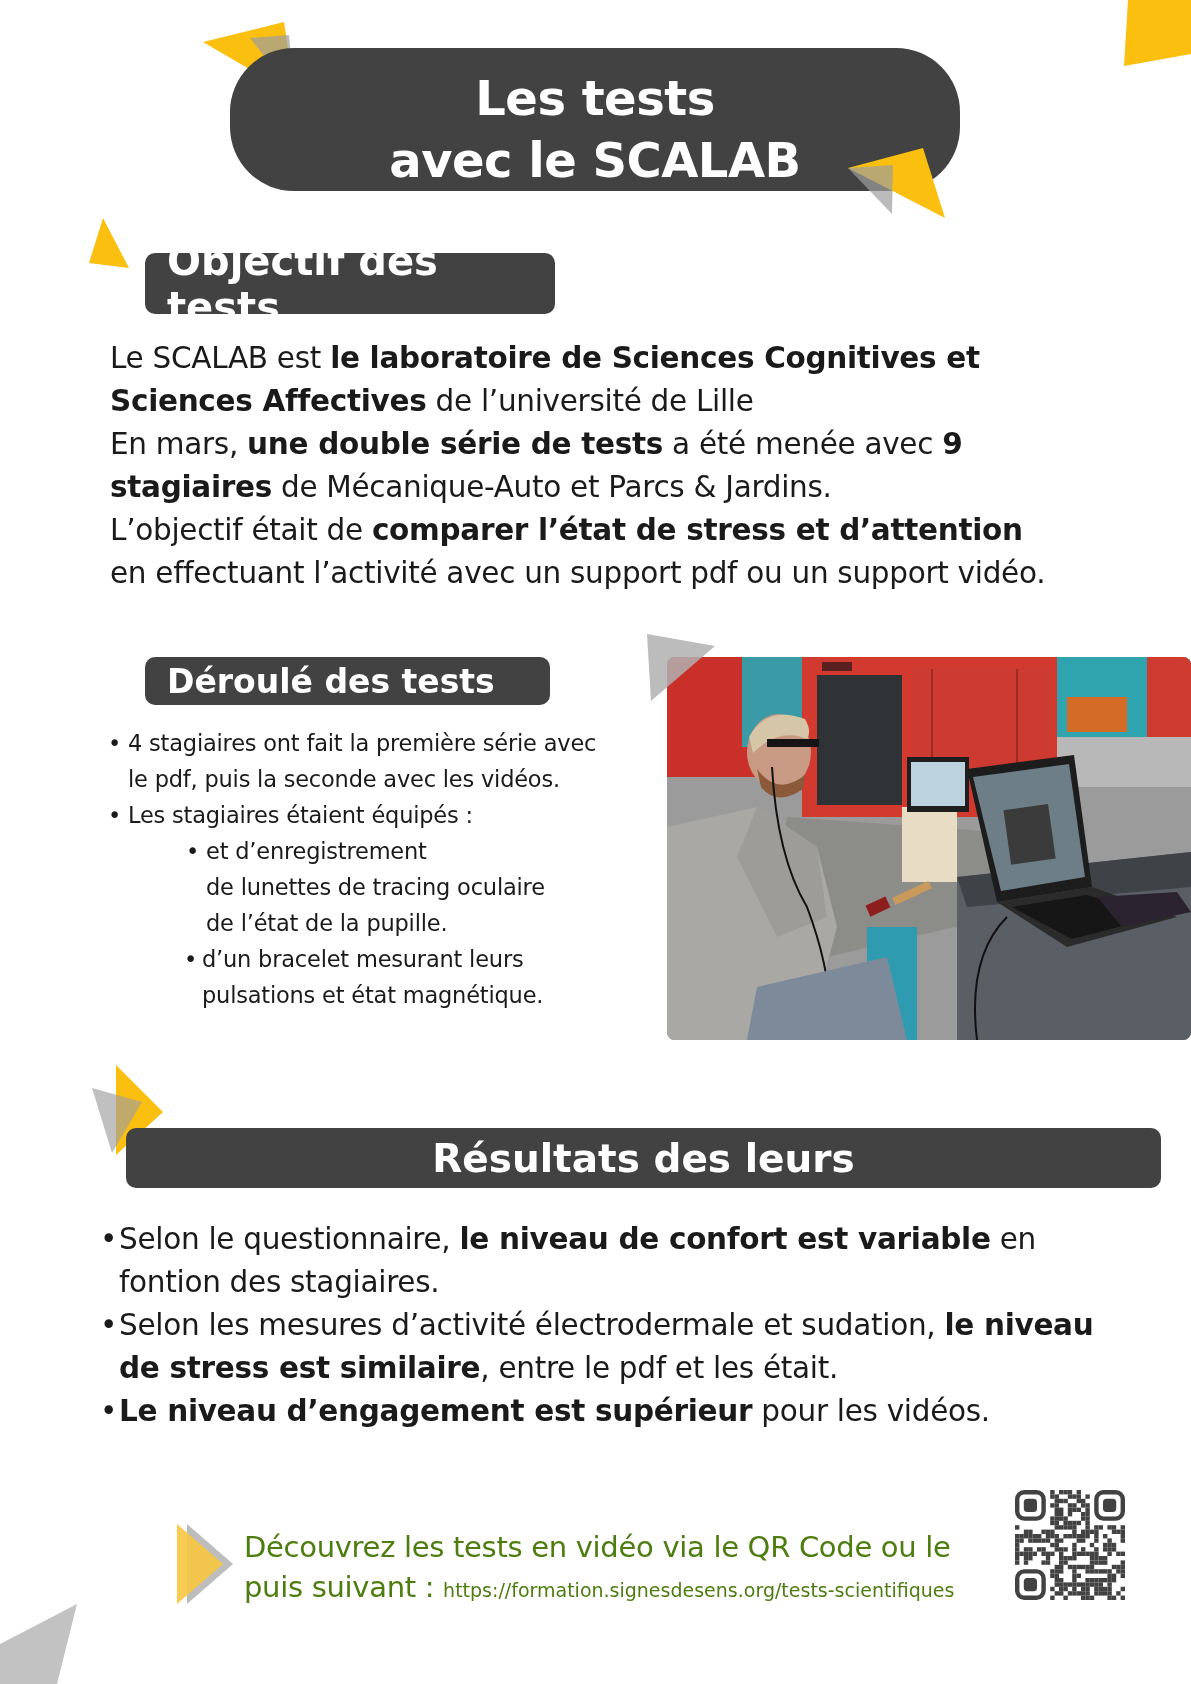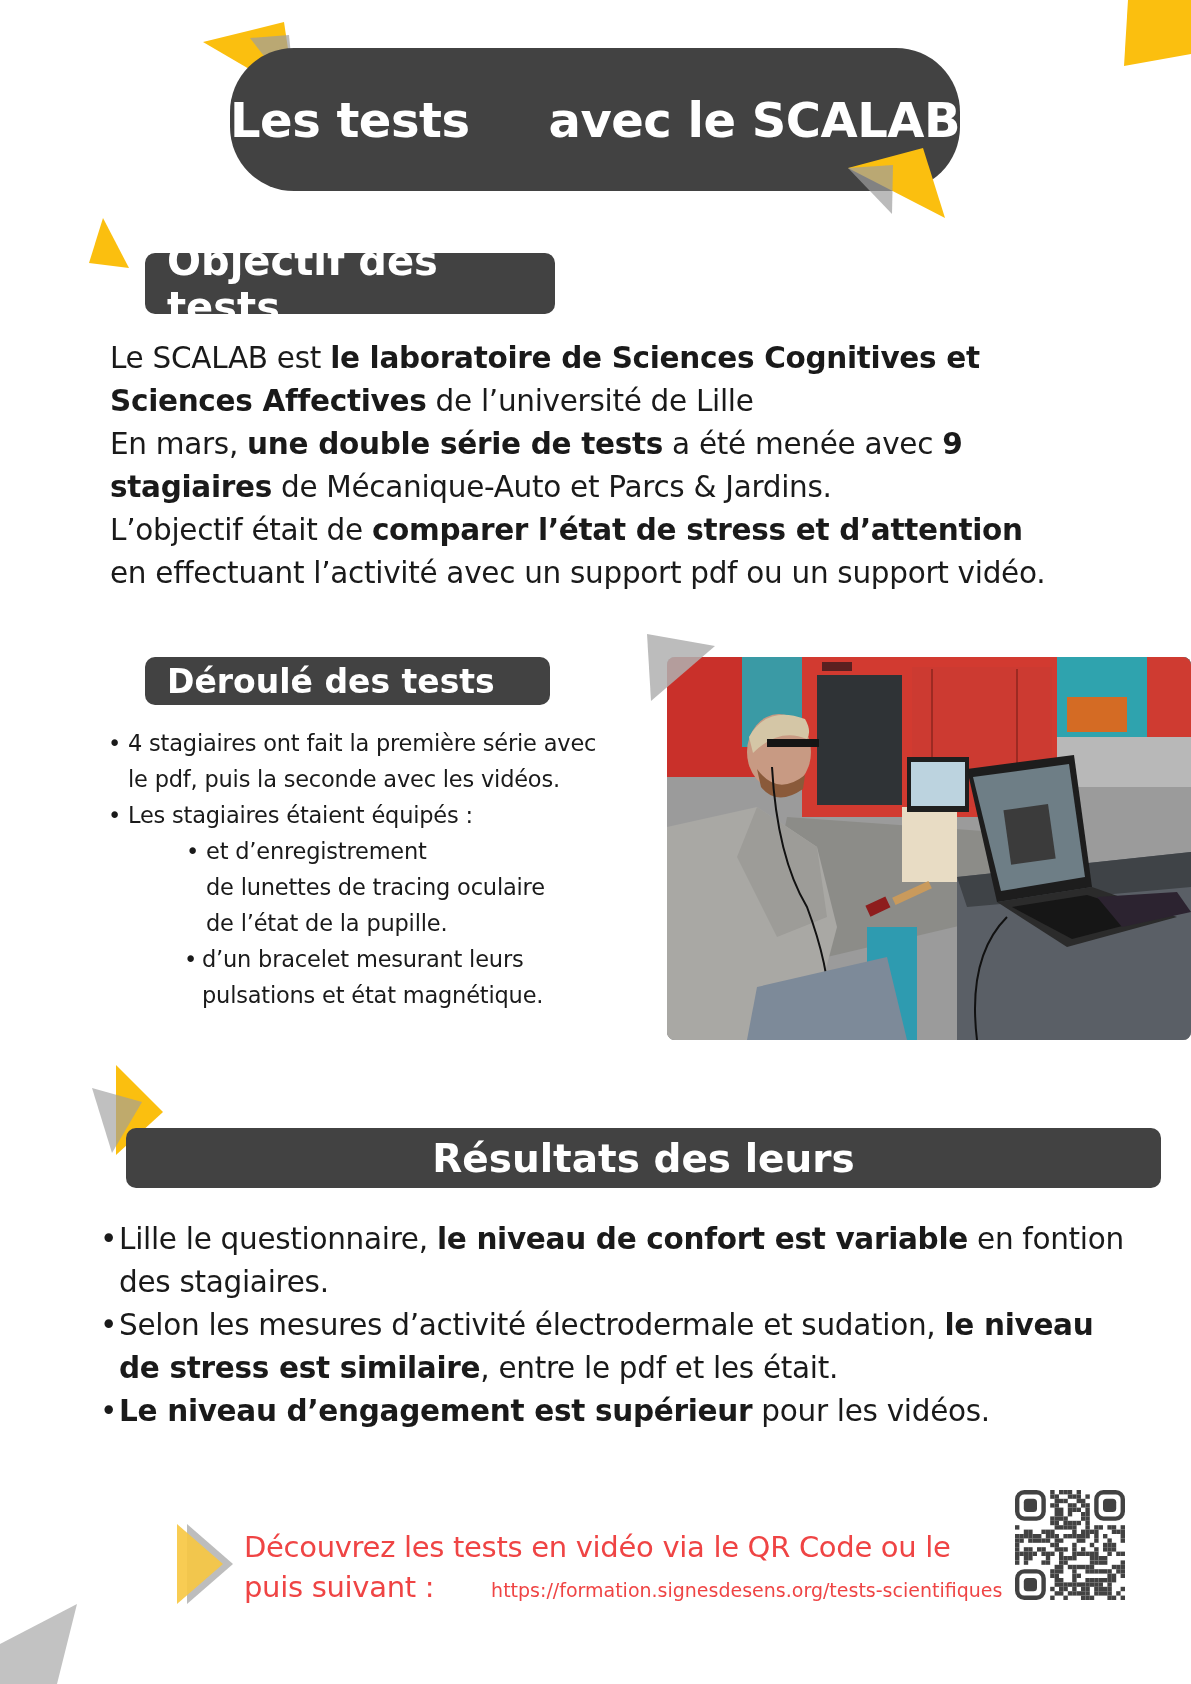--- a/index.html
+++ b/index.html
@@ -4,21 +4,21 @@
 <style>
   * { margin: 0; padding: 0; box-sizing: border-box; }
   html, body { width: 1191px; height: 1684px; background: #ffffff; overflow: hidden; }
   body { position: relative; font-family: "DejaVu Sans", sans-serif; color: #1a1a1a; }
   svg.deco { position: absolute; overflow: visible; }
 
   
   .header-pill {
     position: absolute; left: 230px; top: 48px; width: 730px; height: 143px;
     background: #424242; border-radius: 64px;
-    display: flex; flex-direction: row; align-items: center; justify-content: space-between;
+    display: flex; flex-direction: column; align-items: center; justify-content: flex-end;
   }
   .header-line {
     font-family: "DejaVu Sans", sans-serif; font-weight: bold; color: #ffffff;
     font-size: 48px; line-height: 62px; letter-spacing: -0.5px;
   }
 
   
   .section-label {
     position: absolute; background: #424242; color: #ffffff; border-radius: 10px;
     font-family: "DejaVu Sans", sans-serif; font-weight: bold;
@@ -62,24 +62,24 @@
     font-family: "DejaVu Sans", sans-serif; font-size: 29.5px; line-height: 43px; color: #1a1a1a;
     letter-spacing: -0.3px;
   }
   .rli { position: relative; padding-left: 19px; }
   .rli .bullet { position: absolute; left: 0; top: 0; }
   .rli b { font-weight: bold; }
 
   
   .footer-text {
     position: absolute; left: 244px; top: 1527px; width: 760px;
-    font-family: "DejaVu Sans", sans-serif; font-size: 29px; line-height: 40px; color: #ef4444;
+    font-family: "DejaVu Sans", sans-serif; font-size: 29px; line-height: 40px; color: #4d7c0f;
     letter-spacing: -0.3px;
   }
-  .footer-url { font-size: 19px; letter-spacing: 0; margin-left: 48px; }
+  .footer-url { font-size: 19px; letter-spacing: 0; }
   .qr { position: absolute; left: 1015px; top: 1490px; width: 110px; height: 110px; }
 </style>
 </head>
 <body>
 
 <svg class="deco" style="left:1120px;top:0;" width="71" height="66">
   <polygon points="8,0 71,0 71,54 4,66" fill="#FBBF0F"></polygon>
 </svg>
 
 <svg class="deco" style="left:195px;top:22px;" width="110" height="80">
@@ -190,21 +190,21 @@
 <svg class="deco" style="left:90px;top:1065px;" width="80" height="100">
   <polygon points="26,0 73,47 26,90" fill="#FBBF0F"></polygon>
   <polygon points="2,23 52,37 22,88" fill="#9E9E9E" opacity="0.65"></polygon>
 </svg>
 
 <div class="section-label resultats-label">
   <span>Résultats des leurs</span>
 </div>
 
 <div class="results-list" id="results-list">
-    <div class="rli"><span class="bullet">•</span><span>Lille le questionnaire, </span><b>le niveau de confort est variable</b><span> en fontion des stagiaires.</span></div>
+    <div class="rli"><span class="bullet">•</span><span>Selon le questionnaire, </span><b>le niveau de confort est variable</b><span> en fontion des stagiaires.</span></div>
     <div class="rli"><span class="bullet">•</span><span>Selon les mesures d’activité électrodermale et sudation, </span><b>le niveau de stress est similaire</b><span>, entre le pdf et les était.</span></div>
     <div class="rli"><span class="bullet">•</span><b>Le niveau d’engagement est supérieur</b><span> pour les vidéos.</span></div>
   </div>
 
 <svg class="deco" style="left:175px;top:1524px;" width="62" height="82">
   <polygon points="12,0 58,40 12,80" fill="#BDBDBD"></polygon>
   <polygon points="2,0 48,40 2,80" fill="#F7C740" opacity="0.9"></polygon>
 </svg>
 
 <div class="footer-text">

